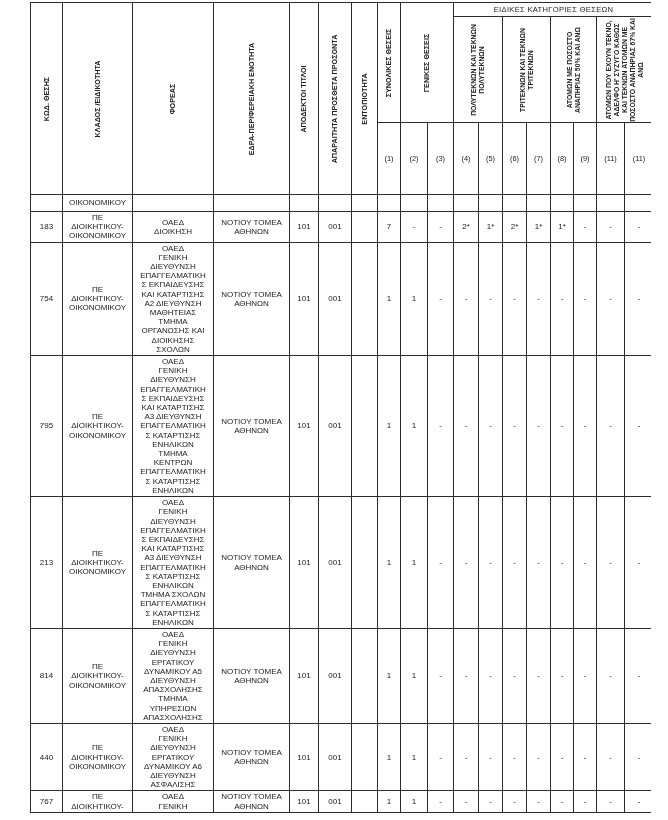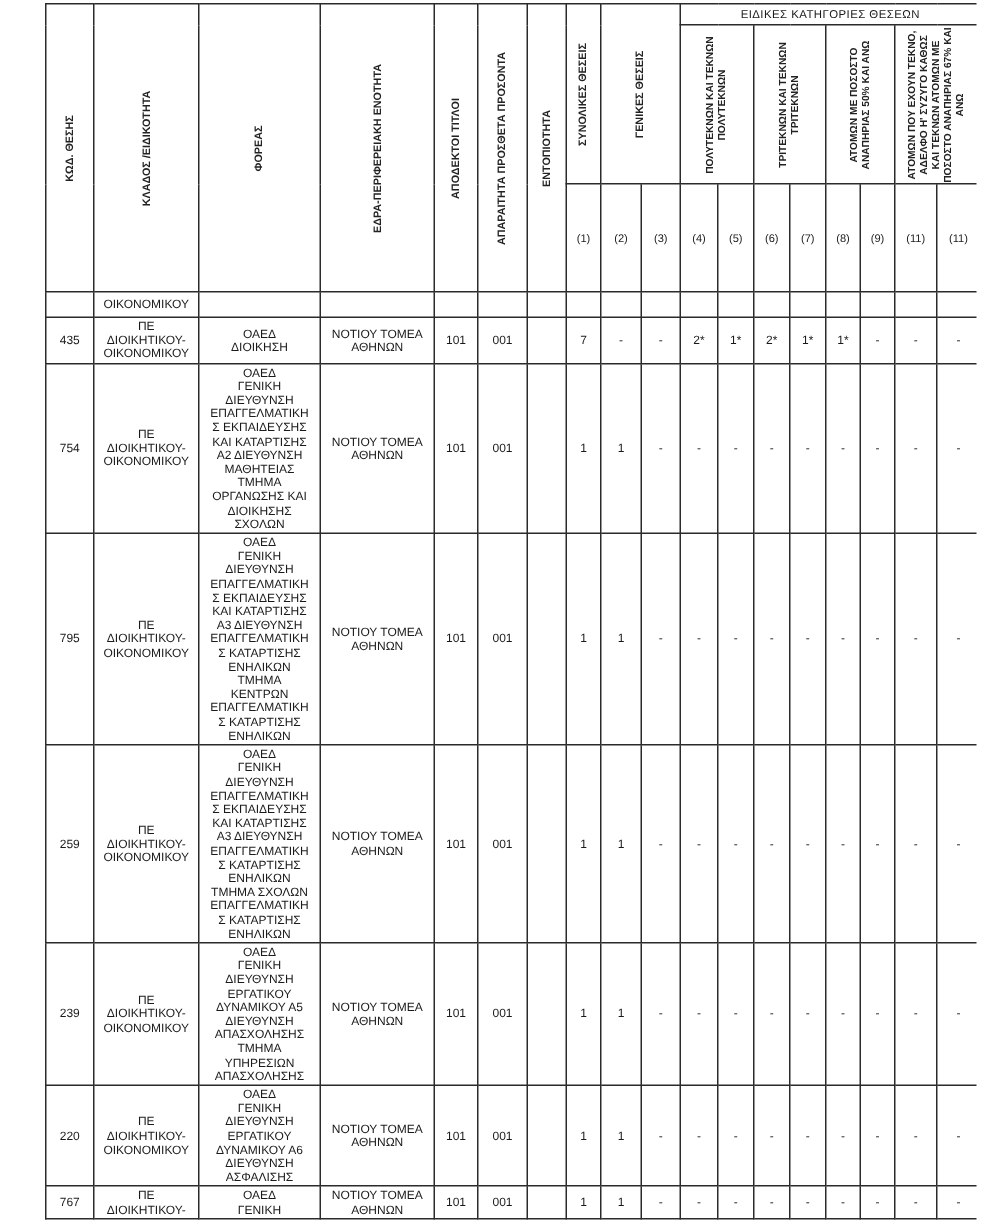--- a/index.html
+++ b/index.html
@@ -111,21 +111,21 @@
           <td></td>
           <td></td>
           <td></td>
           <td></td>
           <td></td>
           <td></td>
           <td></td>
           <td></td>
         </tr>
         <tr>
-          <td>435</td>
+          <td>183</td>
           <td>ΠΕ
 ΔΙΟΙΚΗΤΙΚΟΥ-
 ΟΙΚΟΝΟΜΙΚΟΥ</td>
           <td>ΟΑΕΔ
 ΔΙΟΙΚΗΣΗ</td>
           <td>ΝΟΤΙΟΥ ΤΟΜΕΑ
 ΑΘΗΝΩΝ</td>
           <td>101</td>
           <td>001</td>
           <td></td>
@@ -206,21 +206,21 @@
           <td>-</td>
           <td>-</td>
           <td>-</td>
           <td>-</td>
           <td>-</td>
           <td>-</td>
           <td>-</td>
           <td>-</td>
         </tr>
         <tr>
-          <td>259</td>
+          <td>213</td>
           <td>ΠΕ
 ΔΙΟΙΚΗΤΙΚΟΥ-
 ΟΙΚΟΝΟΜΙΚΟΥ</td>
           <td>ΟΑΕΔ
 ΓΕΝΙΚΗ
 ΔΙΕΥΘΥΝΣΗ
 ΕΠΑΓΓΕΛΜΑΤΙΚΗ
 Σ ΕΚΠΑΙΔΕΥΣΗΣ
 ΚΑΙ ΚΑΤΑΡΤΙΣΗΣ
 Α3 ΔΙΕΥΘΥΝΣΗ
@@ -242,21 +242,21 @@
           <td>-</td>
           <td>-</td>
           <td>-</td>
           <td>-</td>
           <td>-</td>
           <td>-</td>
           <td>-</td>
           <td>-</td>
         </tr>
         <tr>
-          <td>239</td>
+          <td>814</td>
           <td>ΠΕ
 ΔΙΟΙΚΗΤΙΚΟΥ-
 ΟΙΚΟΝΟΜΙΚΟΥ</td>
           <td>ΟΑΕΔ
 ΓΕΝΙΚΗ
 ΔΙΕΥΘΥΝΣΗ
 ΕΡΓΑΤΙΚΟΥ
 ΔΥΝΑΜΙΚΟΥ  Α5
 ΔΙΕΥΘΥΝΣΗ
 ΑΠΑΣΧΟΛΗΣΗΣ
@@ -274,21 +274,21 @@
           <td>-</td>
           <td>-</td>
           <td>-</td>
           <td>-</td>
           <td>-</td>
           <td>-</td>
           <td>-</td>
           <td>-</td>
         </tr>
         <tr>
-          <td>220</td>
+          <td>440</td>
           <td>ΠΕ
 ΔΙΟΙΚΗΤΙΚΟΥ-
 ΟΙΚΟΝΟΜΙΚΟΥ</td>
           <td>ΟΑΕΔ
 ΓΕΝΙΚΗ
 ΔΙΕΥΘΥΝΣΗ
 ΕΡΓΑΤΙΚΟΥ
 ΔΥΝΑΜΙΚΟΥ  Α6
 ΔΙΕΥΘΥΝΣΗ
 ΑΣΦΑΛΙΣΗΣ</td>

